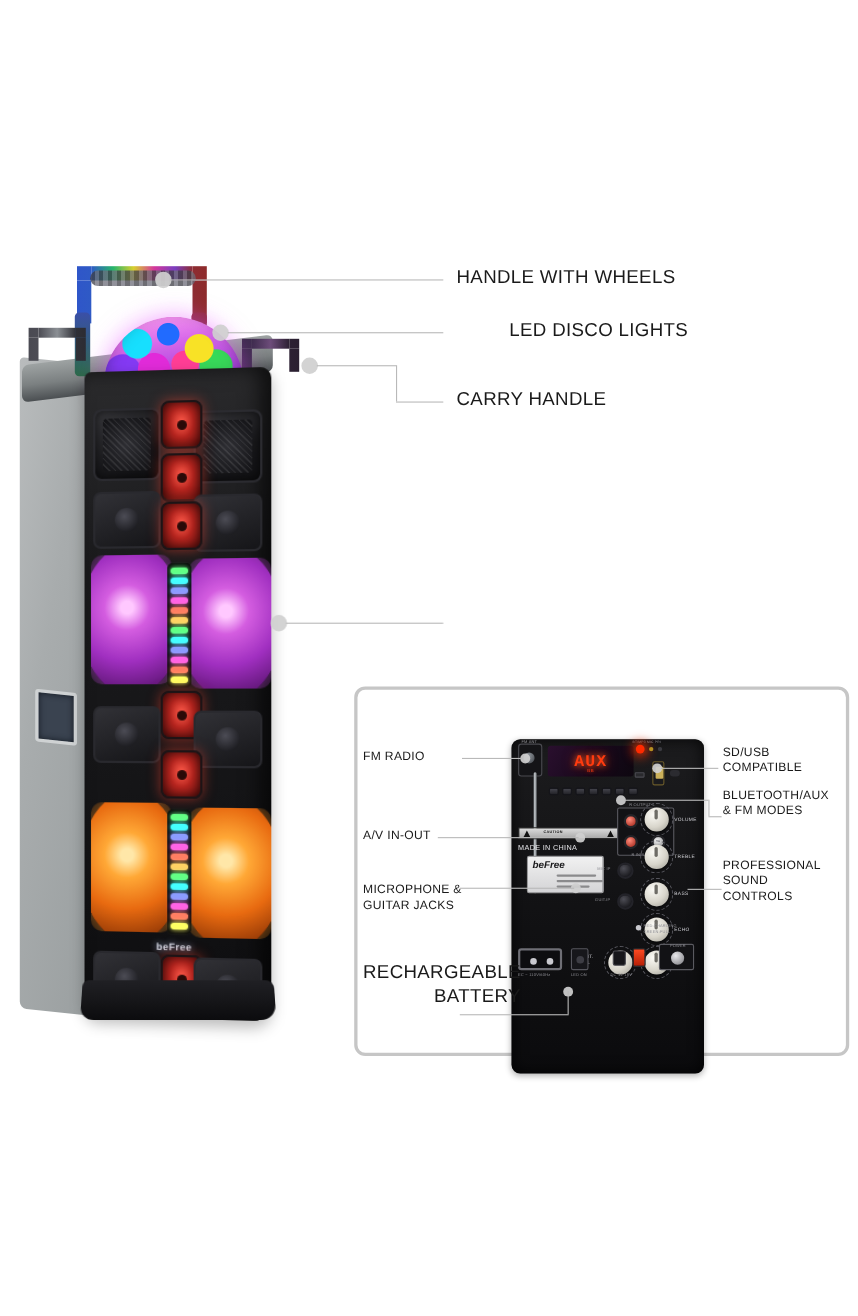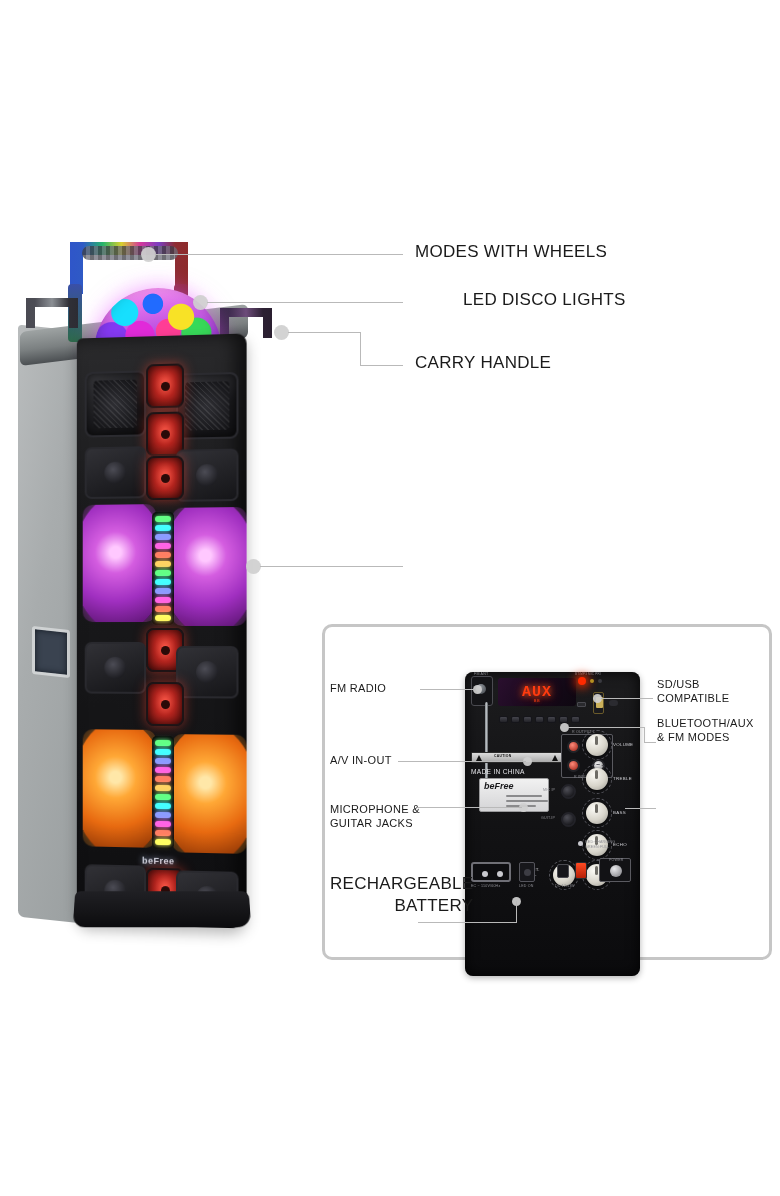--- a/index.html
+++ b/index.html
@@ -335,21 +335,21 @@
   <div class="lead-line lead-h" style="left:207px;top:302px;width:196px;"></div>
 
   <div class="lead-dot" style="left:274px;top:325px;width:15px;height:15px;"></div>
   <div class="lead-line lead-h" style="left:288px;top:332px;width:72px;"></div>
   <div class="lead-line lead-v" style="left:360px;top:332px;height:33px;"></div>
   <div class="lead-line lead-h" style="left:360px;top:365px;width:43px;"></div>
 
   <div class="lead-dot" style="left:246px;top:559px;width:15px;height:15px;"></div>
   <div class="lead-line lead-h" style="left:260px;top:566px;width:143px;"></div>
 
-  <div class="callout-label" style="left:415px;top:241px;font-size:17px;">MODES WITH WHEELS</div>
+  <div class="callout-label" style="left:415px;top:241px;font-size:17px;">HANDLE WITH WHEELS</div>
   <div class="callout-label" style="left:415px;top:289px;font-size:17px;margin-left:48px;">LED DISCO LIGHTS</div>
   <div class="callout-label" style="left:415px;top:352px;font-size:17px;">CARRY HANDLE</div>
 
   <div id="inset"></div>
 
   <div id="panel">
 
     <div class="pnl-txt" style="left:9px;top:0px;">FM ANT</div>
     <div class="fm-box"></div>
     <div class="fm-knob"></div>
@@ -477,14 +477,17 @@
 COMPATIBLE</div>
 
   <div class="lead-dot" style="left:560px;top:723px;width:9px;height:9px;"></div>
   <div class="lead-line lead-h" style="left:568px;top:727px;width:76px;"></div>
   <div class="lead-line lead-v" style="left:644px;top:727px;height:15px;"></div>
   <div class="lead-line lead-h" style="left:644px;top:742px;width:12px;"></div>
   <div class="callout-label" style="left:657px;top:716px;font-size:11px;">BLUETOOTH/AUX
 &amp; FM MODES</div>
 
   <div class="lead-line lead-h" style="left:625px;top:808px;width:31px;"></div>
+  <div class="callout-label" style="left:657px;top:780px;font-size:11px;">PROFESSIONAL
+SOUND
+CONTROLS</div>
 
 </div>
 
 </body></html>

